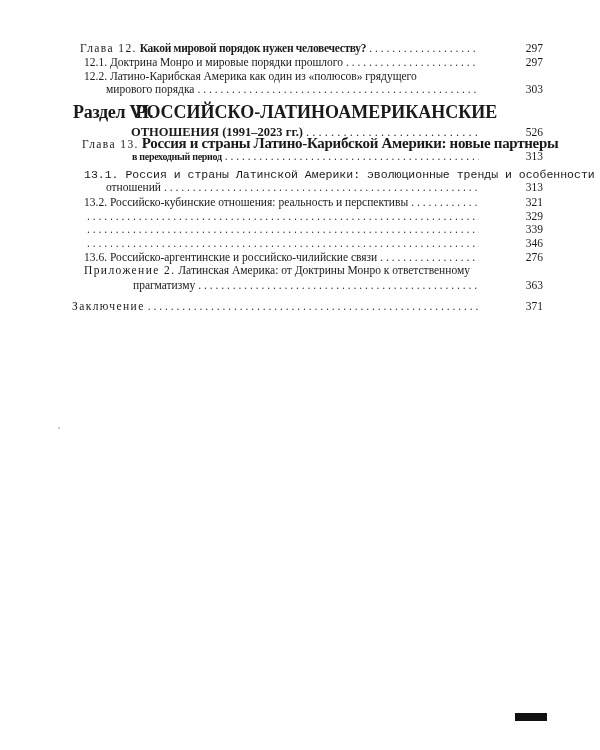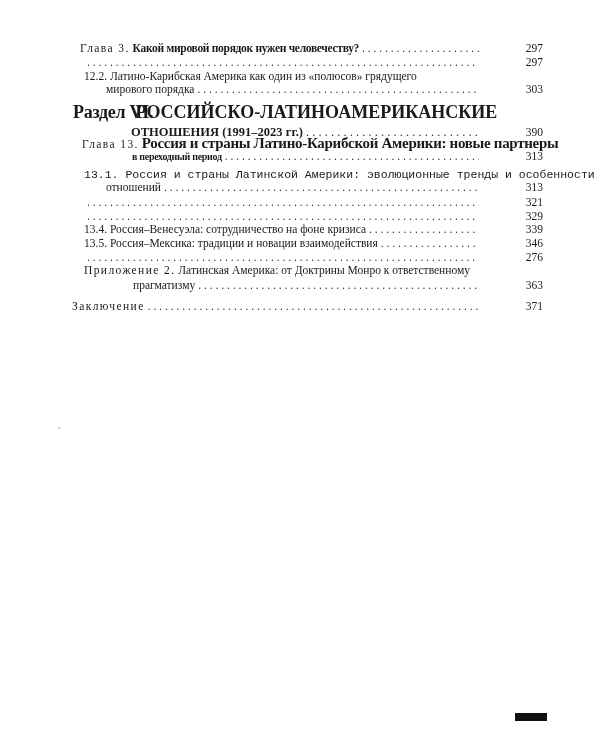--- a/index.html
+++ b/index.html
@@ -15,28 +15,32 @@
   .cond { font-weight: bold; letter-spacing: -0.3px; }
   .section { font-size: 18px; font-weight: bold; }
   .mark { position: absolute; left: 515px; top: 713px; width: 32px; height: 8px; background: #111; }
   .speck { position: absolute; left: 58px; top: 427px; width: 2px; height: 2px; background: #bbb; border-radius: 1px; }
 </style>
 </head>
 <body>
 
 <div class="row" style="left:80px; top:42px; width:463px;">
   <span class="txt">
-    <span class="spaced">Глава 3.</span>
+    <span class="spaced">Глава 12.</span>
     <span class="cond">Какой мировой порядок нужен человечеству?</span>
   </span>
   <span class="dots"></span>
   <span class="pg">297</span>
 </div>
 
 <div class="row" style="left:84px; top:56px; width:459px;">
+  <span class="txt">
+    <span>12.1.</span>
+    <span>Доктрина Монро и мировые порядки прошлого</span>
+  </span>
   <span class="dots"></span>
   <span class="pg">297</span>
 </div>
 
 <div class="line" style="left:84px; top:70px;">
   <span>12.2.</span>
   <span>Латино-Карибская Америка как один из «полюсов» грядущего</span>
 </div>
 <div class="row" style="left:106px; top:83px; width:437px;">
   <span class="txt">мирового порядка</span>
@@ -44,21 +48,21 @@
   <span class="pg">303</span>
 </div>
 
 <div class="line section" style="left:73px; top:106px;">
   <span class="cond" style="display:inline-block; width:58px;">Раздел VI.</span>
   <span>РОССИЙСКО-ЛАТИНОАМЕРИКАНСКИЕ</span>
 </div>
 <div class="row section" style="left:131px; top:126px; width:412px; font-size:12.5px;">
   <span class="txt">ОТНОШЕНИЯ (1991–2023 гг.)</span>
   <span class="dots" style="font-weight:normal;"></span>
-  <span class="pg" style="font-weight:normal; font-size:11.5px;">390</span>
+  <span class="pg" style="font-weight:normal; font-size:11.5px;">526</span>
 </div>
 
 <div class="line" style="left:82px; top:137px;">
   <span class="spaced">Глава 13.</span>
   <span class="cond" style="font-size:15px;">Россия и страны Латино-Карибской Америки: новые партнеры</span>
 </div>
 <div class="row" style="left:132px; top:150px; width:411px;">
   <span class="txt cond" style="font-size:10px;">в переходный период</span>
   <span class="dots"></span>
   <span class="pg">313</span>
@@ -68,48 +72,48 @@
   <span>13.1.</span>
   <span>Россия и страны Латинской Америки: эволюционные тренды и особенности</span>
 </div>
 <div class="row" style="left:106px; top:181px; width:437px;">
   <span class="txt">отношений</span>
   <span class="dots"></span>
   <span class="pg">313</span>
 </div>
 
 <div class="row" style="left:84px; top:196px; width:459px;">
+  <span class="txt">
+    <span>13.2.</span>
+    <span>Российско-кубинские отношения: реальность и перспективы</span>
+  </span>
   <span class="dots"></span>
   <span class="pg">321</span>
 </div>
 
 <div class="row" style="left:84px; top:210px; width:459px;">
   <span class="dots"></span>
   <span class="pg">329</span>
 </div>
 
 <div class="row" style="left:84px; top:223px; width:459px;">
-  <span class="txt">
-    <span>13.4.</span>
-    <span>Россия–Венесуэла: сотрудничество на фоне кризиса</span>
-  </span>
   <span class="dots"></span>
   <span class="pg">339</span>
 </div>
 
 <div class="row" style="left:84px; top:237px; width:459px;">
-  <span class="txt">
-    <span>13.5.</span>
-    <span>Россия–Мексика: традиции и новации взаимодействия</span>
-  </span>
   <span class="dots"></span>
   <span class="pg">346</span>
 </div>
 
 <div class="row" style="left:84px; top:251px; width:459px;">
+  <span class="txt">
+    <span>13.6.</span>
+    <span>Российско-аргентинские и российско-чилийские связи</span>
+  </span>
   <span class="dots"></span>
   <span class="pg">276</span>
 </div>
 
 <div class="line" style="left:84px; top:264px;">
   <span class="spaced">Приложение 2.</span>
   <span>Латинская Америка: от Доктрины Монро к ответственному</span>
 </div>
 <div class="row" style="left:133px; top:279px; width:410px;align-items:center;">
   <span class="txt">прагматизму</span>

